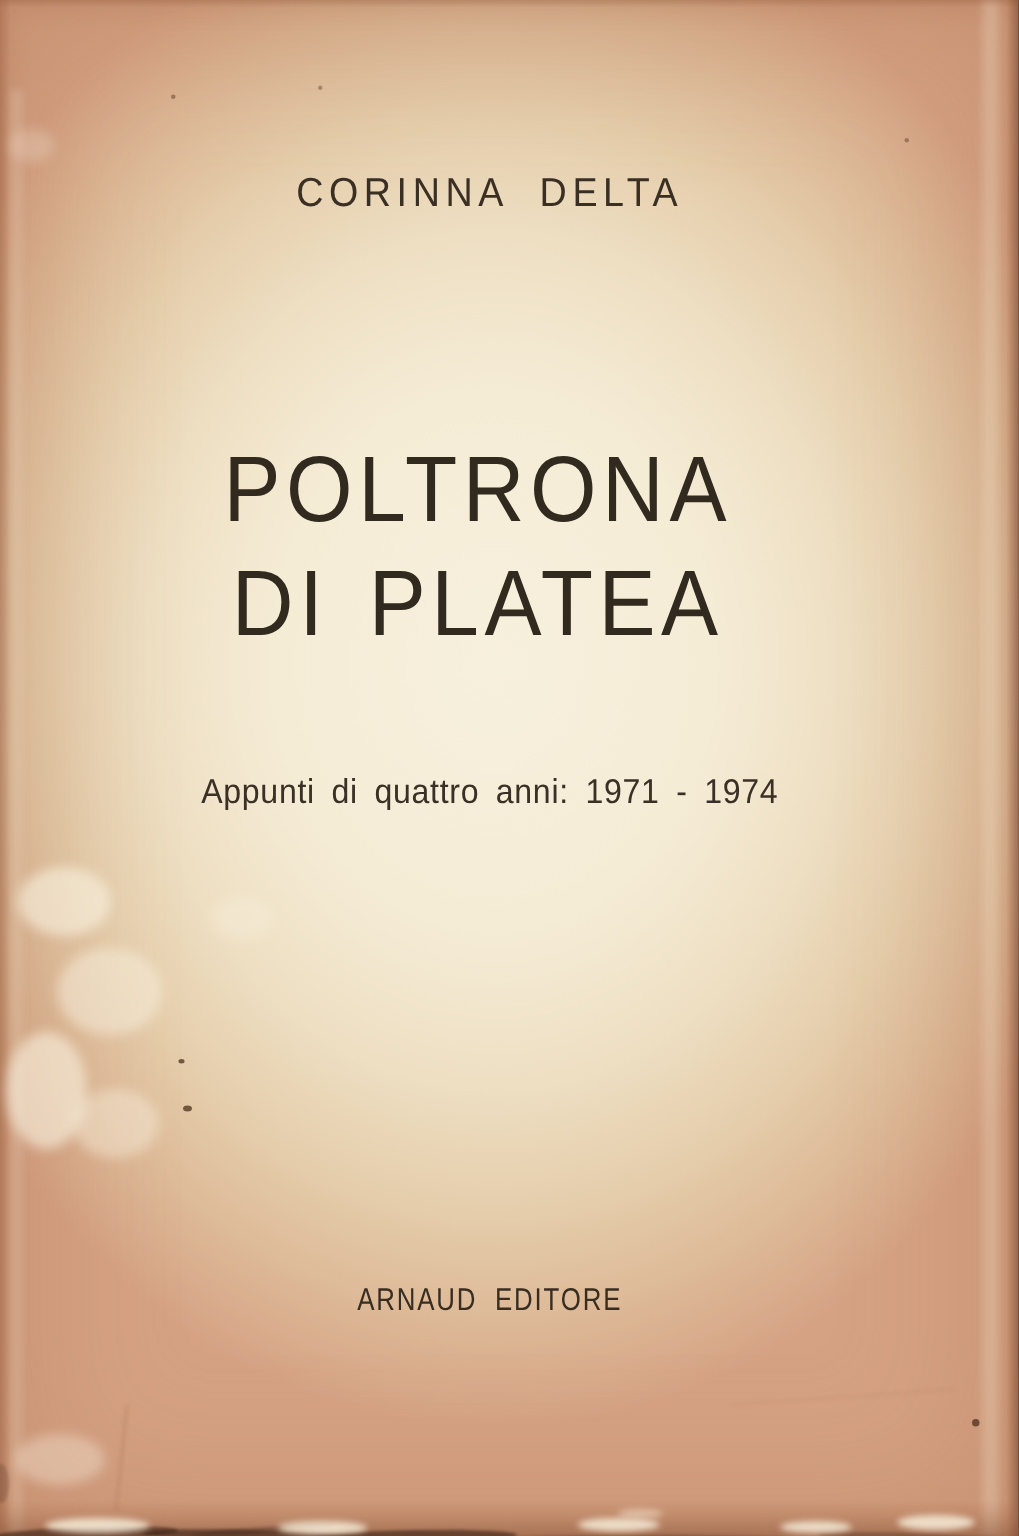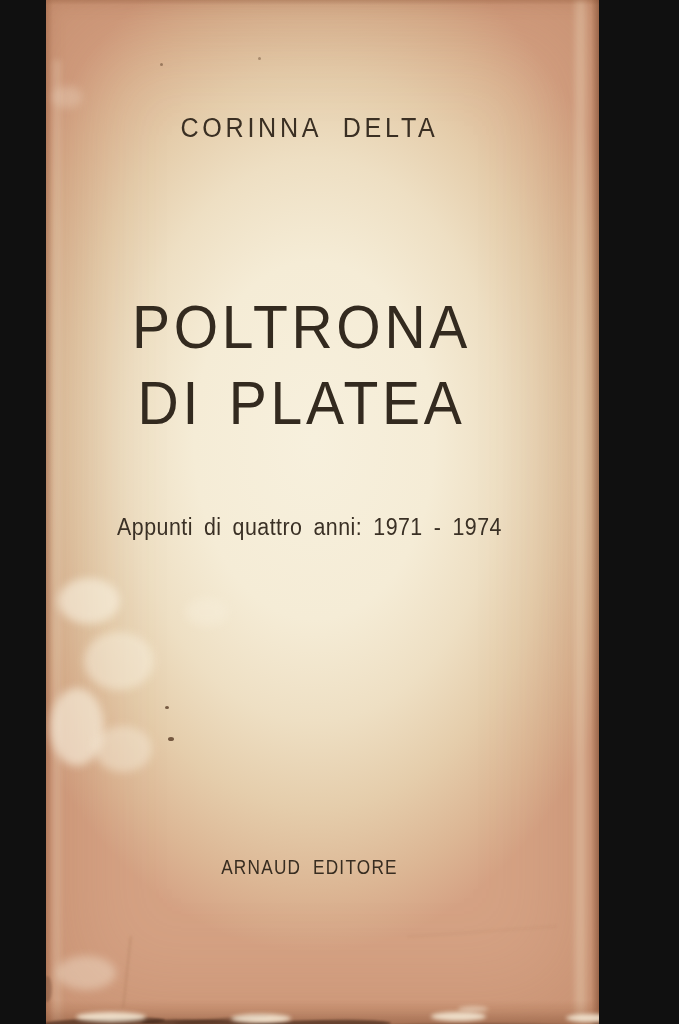--- a/index.html
+++ b/index.html
@@ -4,36 +4,35 @@
 <style>
   html, body {
     margin: 0;
     padding: 0;
     background: #101010;
     font-family: "Liberation Sans", sans-serif;
   }
 
   .scan {
     position: relative;
-    width: 553px;
+    width: 679px;
     height: 1024px;
     overflow: hidden;
     background:
       radial-gradient(ellipse 62% 50% at 48.5% 43%,
         #f7f0dd 0%,
         #f5ecd6 35%,
         #eedfc3 55%,
         #e5cdab 72%,
         #dcb694 88%,
         rgba(220,182,148,0) 100%),
       #d5a284;
     box-shadow:
       inset 0 0 95px 22px rgba(168,106,74,0.30),
       inset 0 0 16px 4px rgba(150,90,60,0.22);
-    margin-left: 46px;
   }
 
   
   .edge-top {
     position: absolute; top: 0; left: 0; right: 0; height: 5px;
     background: linear-gradient(to bottom, rgba(150,95,65,0.35), rgba(0,0,0,0));
   }
   .edge-left {
     position: absolute; top: 0; bottom: 0; left: 0; width: 7px;
     background: linear-gradient(to right, rgba(150,92,62,0.38), rgba(0,0,0,0));

